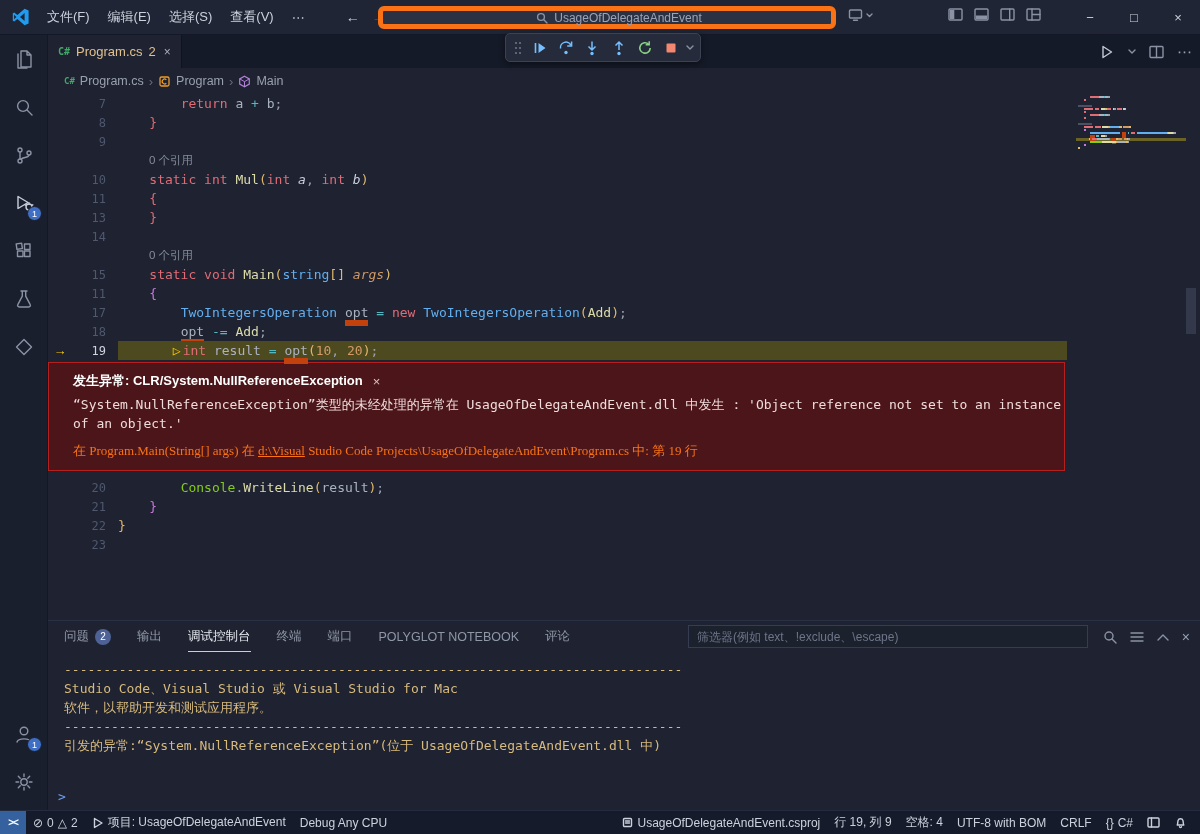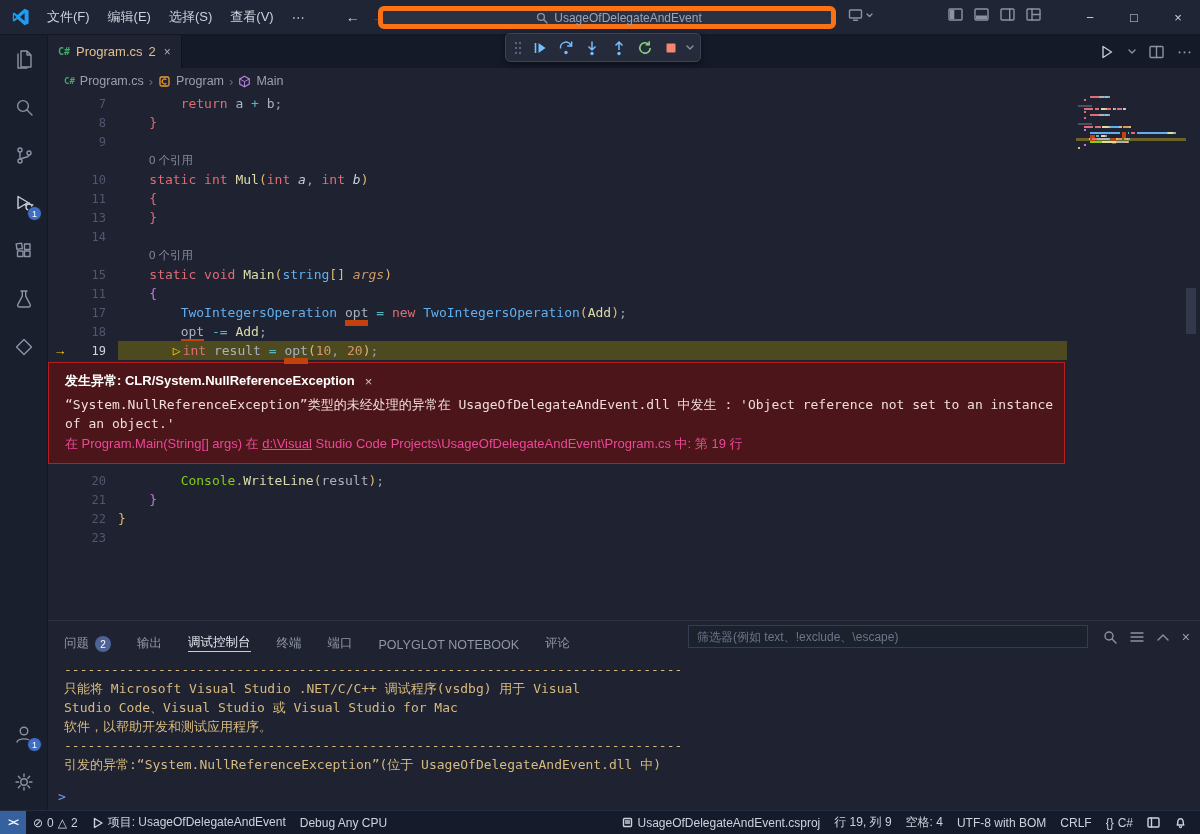--- a/index.html
+++ b/index.html
@@ -66,39 +66,39 @@
   .c-nu{color:#d19a66}
   .c-op{color:#56b6c2}
   .c-pt{color:#9aa2b1}
   .c-b1{color:#e2b86b}
   .c-b2{color:#e06c75}
   .c-b3{color:#c678dd}
   .c-ul{color:#aab2c0; border-bottom:6px solid #c2410c}
   .c-mk{color:#ffcc00; margin-right:2px}
 
   
-  #exception-widget{width:1017px; background:#4b1519; border:1px solid #b3201d; margin:2px 0 7px 0; padding:9px 12px 10px 16px;}
+  #exception-widget{width:1017px; background:#4b1519; border:1px solid #b3201d; margin:2px 0 7px 0; padding:9px 12px 10px 24px;}
   .ew-title-row{display:flex; align-items:center; gap:10px;}
   .ew-title{font-weight:bold; font-size:13px; color:#ffffff;}
   .ew-close{color:#d8c6c6; font-size:13px;}
   .ew-msg{margin-top:5px; font-family:"DejaVu Sans Mono", monospace; font-size:13px; line-height:19px; color:#f0dcdc; width:990px;}
-  .ew-stack{margin-top:2px; font-family:Liberation Sans, sans-serif; font-size:13px; color:#ec4899;}
+  .ew-stack{margin-top:9px; font-family:Liberation Serif, serif; font-size:13px; color:#f97316;}
   .ew-link{text-decoration:underline;}
 
   
   #minimap{position:absolute; left:1028px; top:2px; width:110px;}
   .mm-row{height:3px; white-space:nowrap; font-size:0; padding-left:2px;}
   .mm-row.mm-hl{background:#6b6226;}
   .mmseg{display:inline-block; height:2px; background:currentColor; vertical-align:top;}
   #scroll-thumb{position:absolute; left:1138px; top:194px; width:10px; height:46px; background:#3b4254; opacity:.75;}
 
   
   #panel{position:absolute; left:48px; top:620px; width:1152px; height:190px; background:#1e2231; border-top:1px solid #2a3145;}
   #panel-header{position:relative; height:31px; display:flex; align-items:center; gap:26px; padding-left:16px;}
-  .ptab{display:flex; align-items:flex-end; gap:6px; height:31px; color:#9097a6; font-size:12.5px;}
+  .ptab{display:flex; align-items:center; gap:6px; height:31px; color:#9097a6; font-size:12.5px;}
   .ptab.active{color:#e8ebf2; border-bottom:1px solid #c9cedb;}
   .pbadge{min-width:16px; height:16px; border-radius:9px; background:#4e6296; color:#fff; font-size:10px; display:flex; align-items:center; justify-content:center; padding:0 4px;}
   #panel-filter{position:absolute; left:640px; top:4px; width:400px; height:23px; background:#1c212e; border:1px solid #363d52; color:#c8cde0; font-size:12px; padding:0 8px; font-family:"Liberation Sans", sans-serif;}
   #panel-filter::placeholder{color:#6d7588;}
   #panel-header-icons{position:absolute; right:10px; top:0; height:31px; display:flex; align-items:center; gap:13px; color:#9aa1b2;}
   #console-lines{padding:8px 0 0 16px;}
   .conline{white-space:pre; font-family:"DejaVu Sans Mono", monospace; font-size:13px; line-height:19px; color:#d7ba7d;}
   #console-prompt{position:absolute; left:10px; bottom:6px; color:#6f9ff0; font-family:"DejaVu Sans Mono", monospace; font-size:13px;}
 
   
@@ -538,21 +538,20 @@
         <span>
             <svg width="12" height="8" viewBox="0 0 12 8">
               <path class="ico" d="M1 7 L6 2 L11 7"></path>
             </svg>
           </span>
         <span style="font-size:14px">×</span>
       </div>
     </div>
     <div id="console-lines">
         <div class="conline">-------------------------------------------------------------------------------</div>
-        <div class="conline">只能将 Microsoft Visual Studio .NET/C/C++ 调试程序(vsdbg) 用于 Visual</div>
         <div class="conline">Studio Code、Visual Studio 或 Visual Studio for Mac</div>
         <div class="conline">软件，以帮助开发和测试应用程序。</div>
         <div class="conline">-------------------------------------------------------------------------------</div>
         <div class="conline">引发的异常:“System.NullReferenceException”(位于 UsageOfDelegateAndEvent.dll 中)</div>
       </div>
     <div id="console-prompt">&gt;</div>
   </div>
 
   <div id="statusbar">
     <div id="remote-indicator">&gt;&lt;</div>

